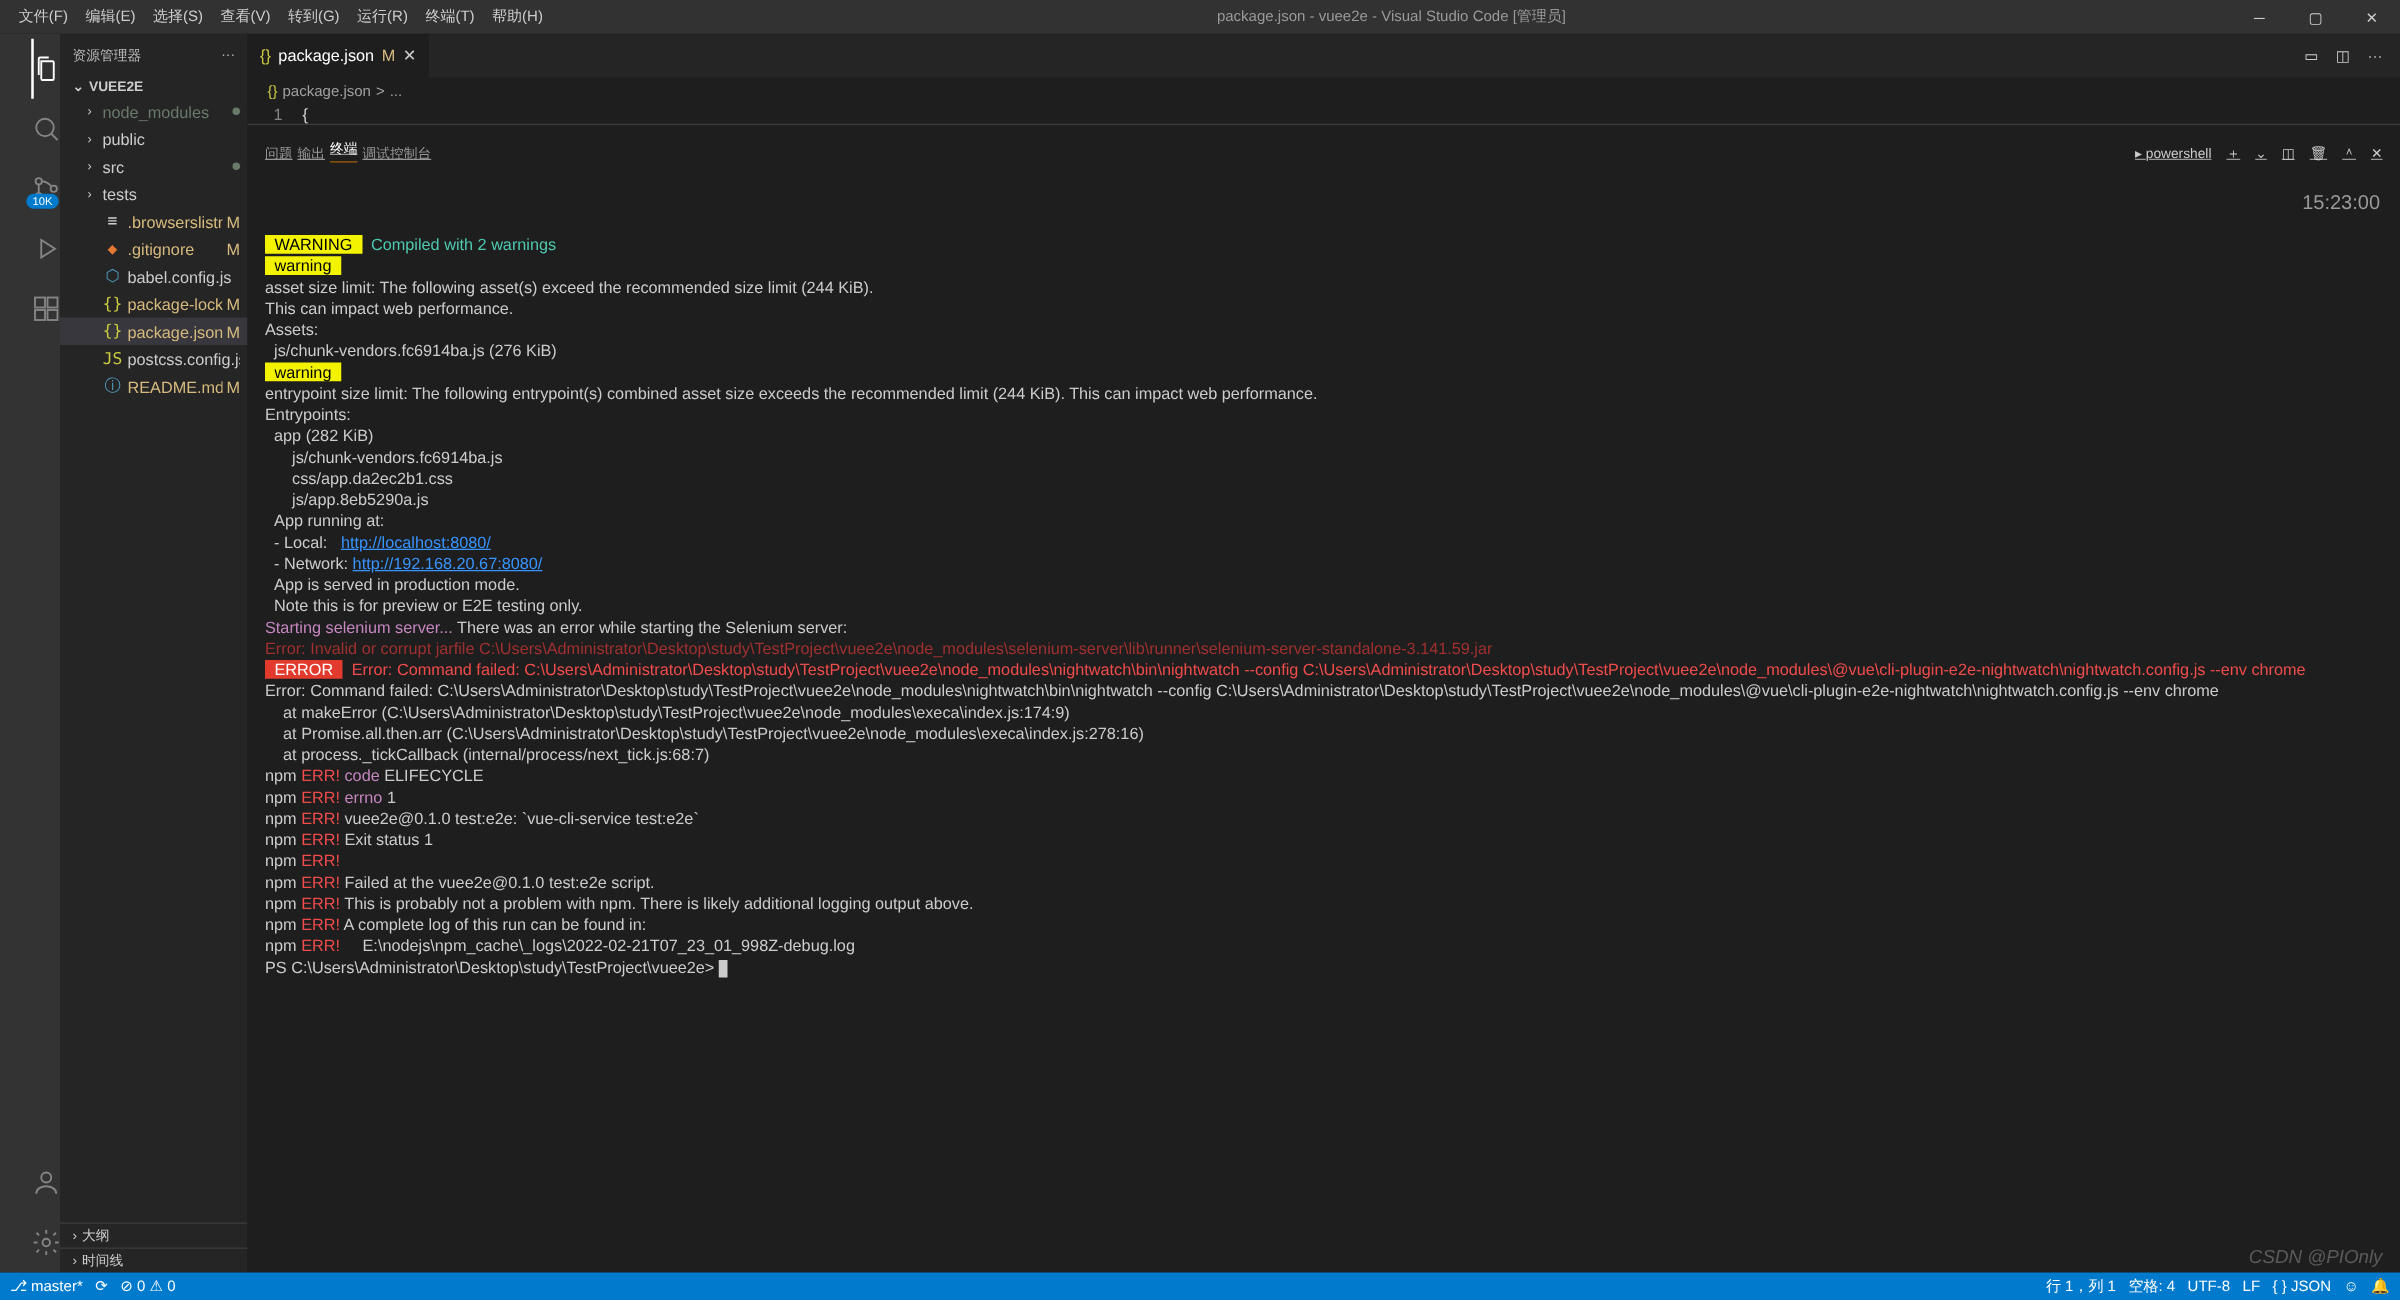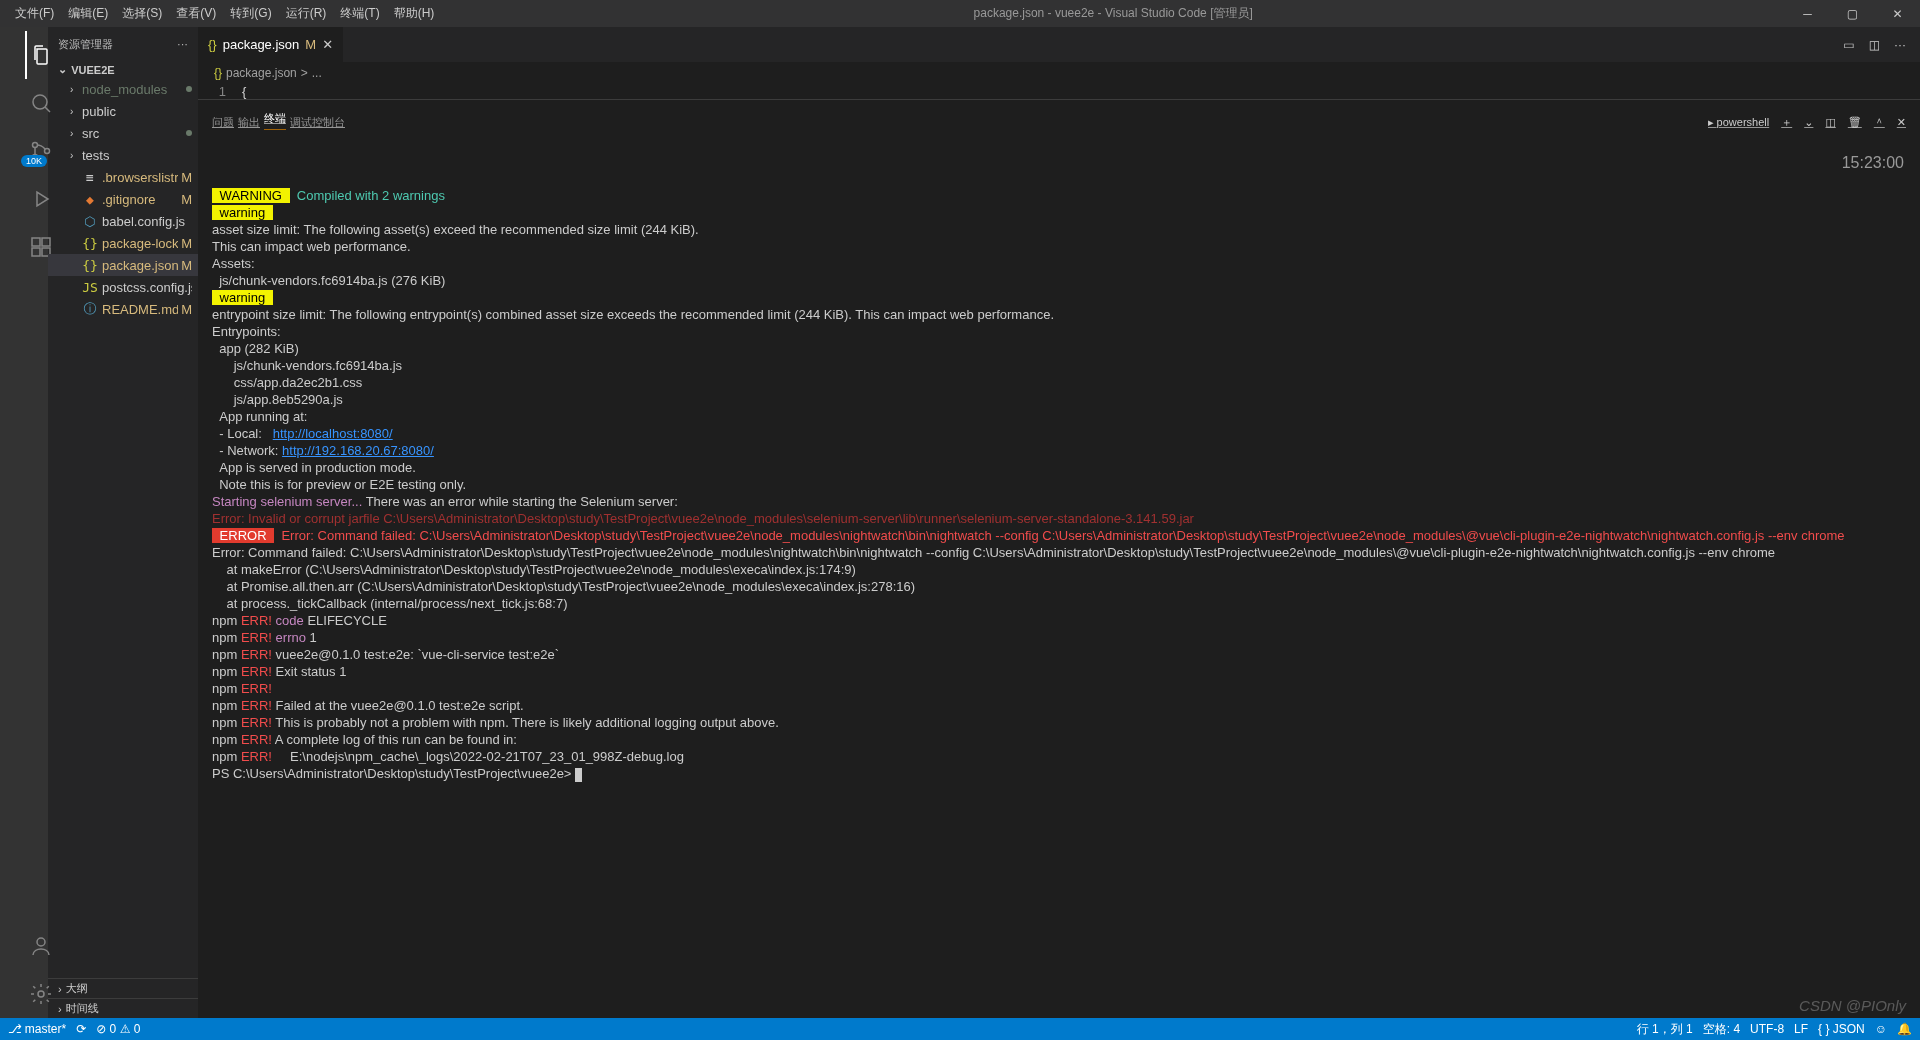--- a/index.html
+++ b/index.html
@@ -5,21 +5,21 @@
 * { margin: 0; padding: 0; box-sizing: border-box; font-family: "Segoe UI", "Microsoft YaHei", sans-serif; }
 body { background: #1e1e1e; color: #cccccc; font-size: 12px; width: 1920px; height: 1040px; overflow: hidden; display: flex; flex-direction: column; }
 .titlebar { height: 27px; background: #323233; display: flex; align-items: center; color: #cccccc; font-size: 12px; }
 .titlebar .menus { display: flex; padding-left: 8px; }
 .titlebar .menus span { padding: 16px 7px; cursor: pointer; }
 .titlebar .title { flex: 1; text-align: center; color: #999; }
 .titlebar .winctrl { display: flex; }
 .titlebar .winctrl div { width: 45px; height: 27px; display: flex; align-items: center; justify-content: center; color: #ccc; }
 .main { flex: 1; display: flex; overflow: hidden; }
 .activitybar { width: 48px; background: #333333; display: flex; flex-direction: column; align-items: center; padding-top: 4px; }
-.activitybar .ab-item { width: 28px; height: 48px; display: flex; align-items: center; justify-content: flex-end; color: #858585; position: relative; margin-left: 30px; }
+.activitybar .ab-item { width: 28px; height: 48px; display: flex; align-items: center; justify-content: flex-start; color: #858585; position: relative; margin-left: 30px; }
 .activitybar .ab-item.active { color: #fff; }
 .activitybar .ab-item.active::before { content: ""; position: absolute; left: 0; top: 0; bottom: 0; width: 2px; background: #fff; }
 .activitybar .bottom { margin-top: auto; }
 .badge { position: absolute; bottom: 8px; right: 6px; background: #007acc; color: #fff; font-size: 9px; border-radius: 8px; padding: 1px 5px; }
 .sidebar { width: 150px; background: #252526; display: flex; flex-direction: column; }
 .sidebar-head { height: 34px; display: flex; align-items: center; justify-content: space-between; padding: 0 10px; color: #bbb; font-size: 11px; }
 .sidebar-root { padding: 2px 10px; font-weight: bold; font-size: 11px; display: flex; align-items: center; gap: 4px; }
 .tree { flex: 1; overflow: auto; }
 .tree-item { display: flex; align-items: center; padding: 1px 6px 1px 22px; font-size: 13px; color: #ccc; position: relative; height: 22px; }
 .tree-item.selected { background: #37373d; }

